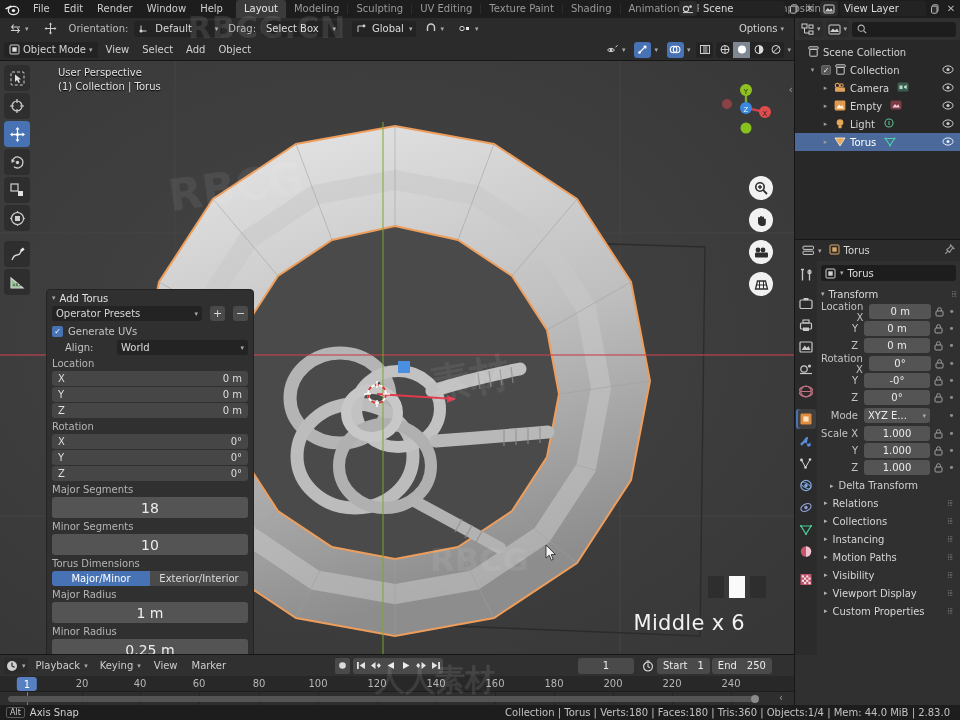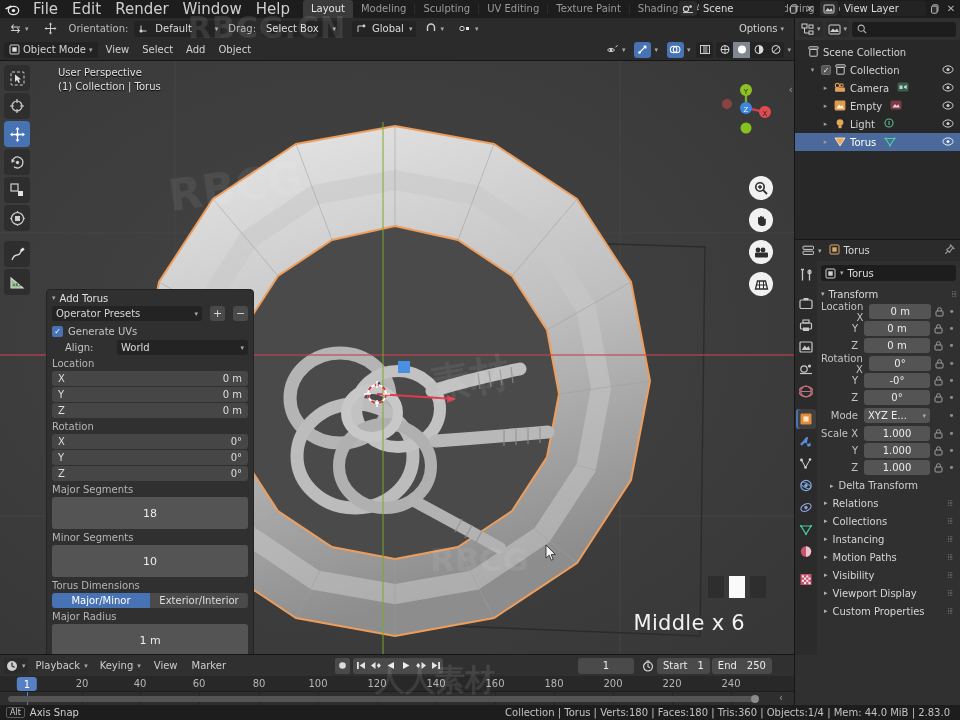--- a/index.html
+++ b/index.html
@@ -11,21 +11,21 @@
     -webkit-font-smoothing: antialiased;
   }
   .app { position:relative; width:960px; height:720px; }
 
   
   .topbar{
     position:absolute; left:0; top:0; width:960px; height:18px;
     background:#1d1d1d; display:flex; align-items:center; padding-left:4px;
   }
   .blender-logo{ width:16px; height:14px; position:relative; margin-right:6px;}
-  .menu-item{ padding:0 7px; height:16px; line-height:16px; color:#cfcfcf; font-size:15px; cursor:default;}
+  .menu-item{ padding:0 7px; height:16px; line-height:16px; color:#cfcfcf; font-size:10px; cursor:default;}
   .ws-tabs{ display:flex; align-items:center; height:34px; margin-left:6px;}
   .ws-tab{
     padding:2px 8px 3px 8px; font-size:10px; color:#9a9a9a; position:relative;
     border-radius:3px 3px 0 0; line-height:13px;
   }
   .ws-tab.active{ background:#3b3b3b; color:#e6e6e6;}
   .ws-sep{ width:1px; height:10px; background:#2c2c2c;}
   .topbar-right{ position:absolute; right:2px; top:1px; display:flex; align-items:center; gap:3px;}
   .idblock{ display:flex; align-items:center; height:15px; gap:2px;}
   .id-icon{ width:18px;height:15px;background:#2b2b2b;border-radius:3px;display:flex;align-items:center;justify-content:center;}
@@ -98,22 +98,22 @@
   .chk{ width:11px;height:11px;border-radius:2px;background:#4772b3;display:flex;align-items:center;
         justify-content:center;color:#fff;font-size:8px;margin-right:5px;}
   .lbl{ font-size:10px;color:#c3c3c3;}
   .sublbl{ font-size:10px;color:#b5b5b5;margin:3px 0 2px 0;}
   .alignrow{ display:flex;align-items:center;height:15px;margin-bottom:3px;}
   .alignrow .lbl{ width:52px;margin-left:13px;}
   .valsel{ flex:1;background:#232323;border-radius:3px;display:flex;align-items:center;
            justify-content:space-between;padding:0 4px;height:15px;font-size:10px;color:#dcdcdc;}
   .vecfield{ background:#464646; border-radius:3px; height:15px; display:flex; align-items:center;
              justify-content:space-between; padding:0 6px; margin-bottom:1px; font-size:10px; color:#dedede;}
-  .numfield{ background:#545454; border-radius:3px; height:32px; display:flex; align-items:center;
-             justify-content:center; font-size:11px; color:#ececec; margin-bottom:3px;}
+  .numfield{ background:#545454; border-radius:3px; height:21px; display:flex; align-items:center;
+             justify-content:center; font-size:14px; color:#ececec; margin-bottom:3px;}
   .togglerow{ display:flex; height:15px; border-radius:3px; overflow:hidden; margin-bottom:3px;}
   .togglerow > div{ flex:1; display:flex;align-items:center;justify-content:center;font-size:10px;
                     background:#4a4a4a; color:#dcdcdc;}
   .togglerow > div.on{ background:#4772b3; color:#fff;}
 
   
   .outliner{
     position:absolute; left:795px; top:18px; width:165px; height:222px; background:#282828;
   }
   .outliner-header{ height:22px; background:#303030; display:flex;align-items:center;gap:3px;padding:0 4px;}

